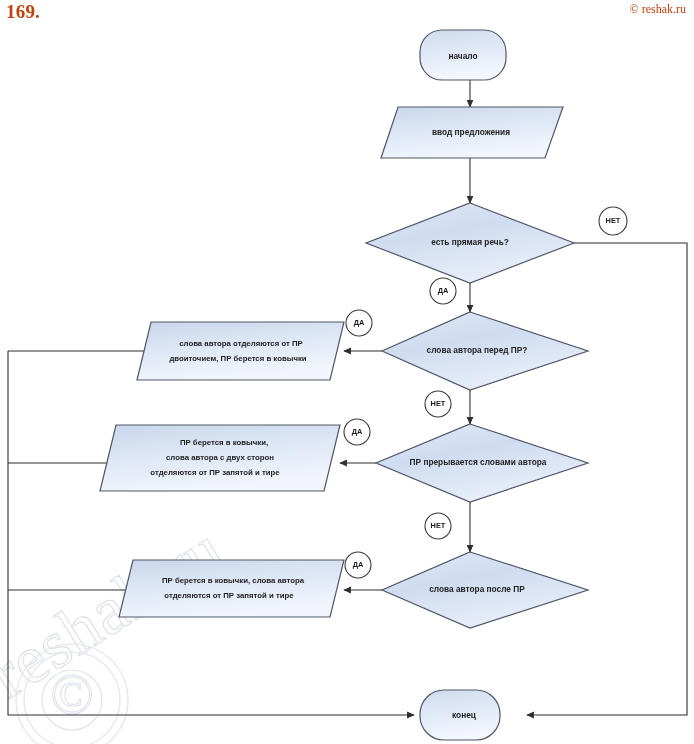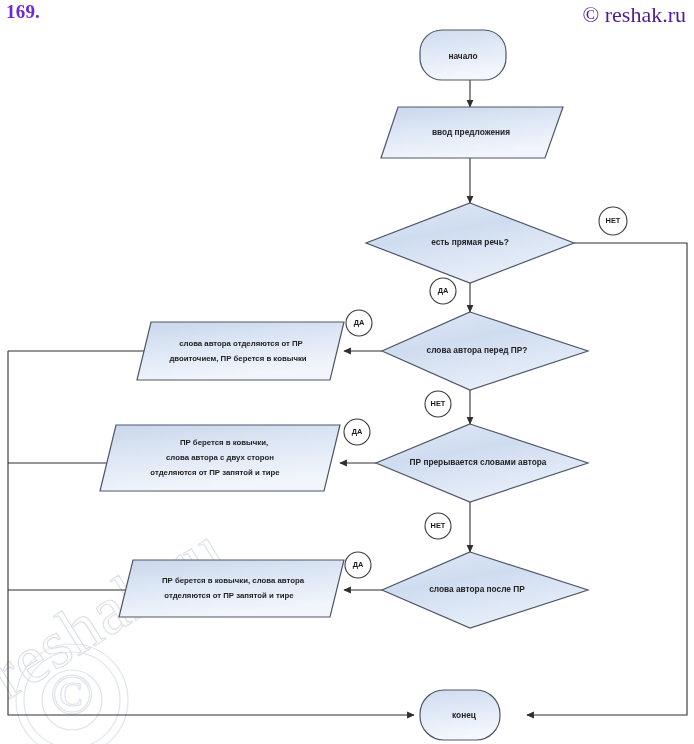--- a/index.html
+++ b/index.html
@@ -2,23 +2,23 @@
 <html><head>
 <meta charset="utf-8">
 <style>
   html,body{margin:0;padding:0;background:#ffffff;}
   body{width:694px;height:744px;position:relative;overflow:hidden;
        font-family:"Liberation Sans",sans-serif;}
 
   #stage{position:absolute;left:0;top:0;width:694px;height:744px;}
 
   .hdr-num{position:absolute;left:6px;top:1px;font-family:"Liberation Serif",serif;
-           font-size:19px;font-weight:bold;color:#6d28d9;letter-spacing:.2px;text-align:center;}
+           font-size:19px;font-weight:bold;color:#c2410c;letter-spacing:.2px;text-align:center;}
   .hdr-cr{position:absolute;right:8px;top:2px;font-family:"Liberation Serif",serif;
-          font-size:22px;color:#4c1d95;white-space:nowrap;}
+          font-size:12px;color:#c2410c;white-space:nowrap;}
 
   svg.flow{position:absolute;left:0;top:0;width:694px;height:744px;}
 
   .nodeText{font-family:"Liberation Sans",sans-serif;font-size:8.3px;fill:#222;
             text-anchor:middle;dominant-baseline:middle;font-weight:600;}
   .nodeTextSm{font-size:7.8px;}
   .badgeText{font-family:"Liberation Sans",sans-serif;font-size:7.4px;fill:#1b1b1b;
              text-anchor:middle;dominant-baseline:middle;font-weight:700;}
   .wmText{font-family:"Liberation Serif",serif;font-size:68px;fill:none;
           stroke:#d9dde6;stroke-width:1.1px;letter-spacing:1px;}

